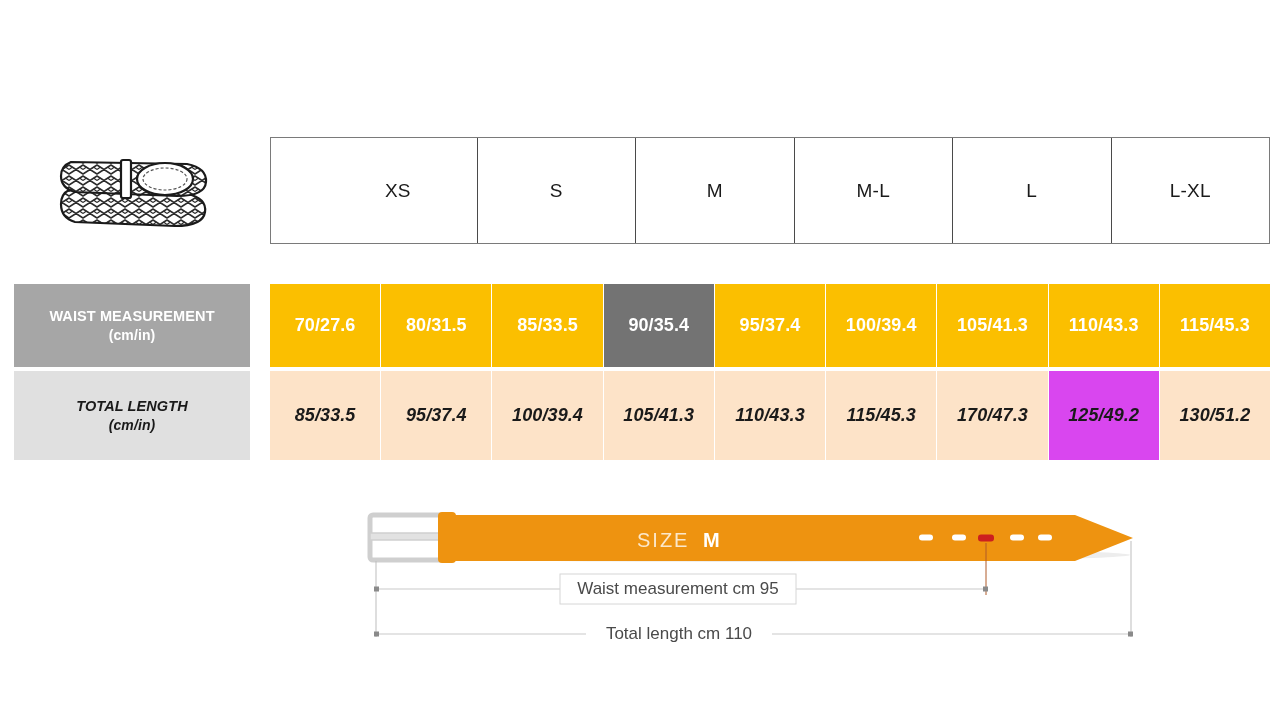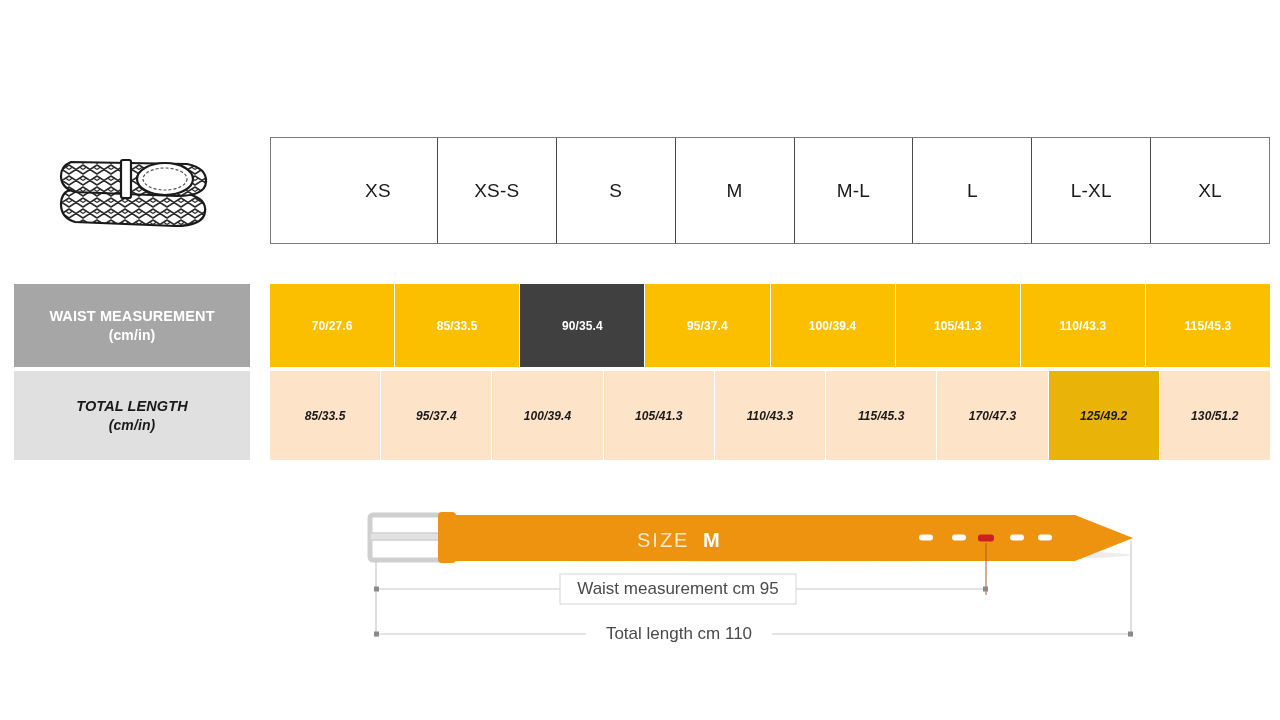--- a/index.html
+++ b/index.html
@@ -50,21 +50,21 @@
   .row-length .row-label { background: #e0e0e0; color: #1a1a1a; }
   .row-label .sub { font-size: 14px; text-align: right; }
 
   .row-cells {
     position: absolute; left: 270px; width: 1000px; height: 100%;
     display: flex;
   }
   .val-cell {
     flex: 1 1 0;
     display: flex; align-items: center; justify-content: center;
-    font-weight: bold; font-size: 12px; letter-spacing: .1px;
+    font-weight: bold; font-size: 18px; letter-spacing: .1px;
     border-right: 1.6px solid #ffffff;
   }
   .val-cell:last-child { border-right: none; }
   .row-waist  .val-cell { background: #FBBF00; color: #ffffff; }
   .row-length .val-cell { background: #FDE3C8; color: #1a1a1a; }
 
   
   .diagram { position: absolute; left: 0; top: 495px; width: 1016px; height: 170px; }
 </style>
 </head>
@@ -88,38 +88,37 @@
 
       <rect x="66" y="18" width="10" height="38" rx="2" fill="#ffffff" stroke="#1a1a1a" stroke-width="2.2"></rect>
 
       <ellipse cx="110" cy="37" rx="28" ry="16" fill="#ffffff" stroke="#1a1a1a" stroke-width="2.2"></ellipse>
       <ellipse cx="110" cy="37" rx="22" ry="11" fill="#ffffff" stroke="#555" stroke-width="1.2" stroke-dasharray="3 2"></ellipse>
     </svg>
   </div>
 
   <div class="size-table">
     <div class="size-cell">XS</div>
-    <div class="size-cell">XS-S</div>
     <div class="size-cell">S</div>
     <div class="size-cell">M</div>
     <div class="size-cell">M-L</div>
     <div class="size-cell">L</div>
     <div class="size-cell">L-XL</div>
-    <div class="size-cell">XL</div>
   </div>
 
   <div class="row row-waist">
     <div class="row-label" style="background: rgb(166, 166, 166); color: rgb(255, 255, 255);">
       <span>WAIST MEASUREMENT</span>
       <span class="sub">(cm/in)</span>
     </div>
     <div class="row-cells">
       <div class="val-cell" style="background: rgb(251, 191, 0); color: rgb(255, 255, 255);">70/27.6</div>
+      <div class="val-cell" style="background: rgb(251, 191, 0); color: rgb(255, 255, 255);">80/31.5</div>
       <div class="val-cell" style="background: rgb(251, 191, 0); color: rgb(255, 255, 255);">85/33.5</div>
-      <div class="val-cell" style="background: #404040; color: rgb(255, 255, 255);">90/35.4</div>
+      <div class="val-cell" style="background: #737373; color: rgb(255, 255, 255);">90/35.4</div>
       <div class="val-cell" style="background: rgb(251, 191, 0); color: rgb(255, 255, 255);">95/37.4</div>
       <div class="val-cell" style="background: rgb(251, 191, 0); color: rgb(255, 255, 255);">100/39.4</div>
       <div class="val-cell" style="background: rgb(251, 191, 0); color: rgb(255, 255, 255);">105/41.3</div>
       <div class="val-cell" style="background: rgb(251, 191, 0); color: rgb(255, 255, 255);">110/43.3</div>
       <div class="val-cell" style="background: rgb(251, 191, 0); color: rgb(255, 255, 255);">115/45.3</div>
     </div>
   </div>
 
   <div class="row row-length">
     <div class="row-label" style="background: rgb(224, 224, 224); color: rgb(26, 26, 26);">
@@ -127,21 +126,21 @@
       <span class="sub">(cm/in)</span>
     </div>
     <div class="row-cells">
       <div class="val-cell" style="background: rgb(253, 227, 200); color: rgb(26, 26, 26);">85/33.5</div>
       <div class="val-cell" style="background: rgb(253, 227, 200); color: rgb(26, 26, 26);">95/37.4</div>
       <div class="val-cell" style="background: rgb(253, 227, 200); color: rgb(26, 26, 26);">100/39.4</div>
       <div class="val-cell" style="background: rgb(253, 227, 200); color: rgb(26, 26, 26);">105/41.3</div>
       <div class="val-cell" style="background: rgb(253, 227, 200); color: rgb(26, 26, 26);">110/43.3</div>
       <div class="val-cell" style="background: rgb(253, 227, 200); color: rgb(26, 26, 26);">115/45.3</div>
       <div class="val-cell" style="background: rgb(253, 227, 200); color: rgb(26, 26, 26);">170/47.3</div>
-      <div class="val-cell" style="background: #eab308; color: rgb(26, 26, 26);">125/49.2</div>
+      <div class="val-cell" style="background: #d946ef; color: rgb(26, 26, 26);">125/49.2</div>
       <div class="val-cell" style="background: rgb(253, 227, 200); color: rgb(26, 26, 26);">130/51.2</div>
     </div>
   </div>
 
   <div class="diagram">
     <svg viewBox="0 0 1280 170" width="1280" height="170" aria-hidden="true">
 
       <ellipse cx="750" cy="60" rx="380" ry="7" fill="#000" opacity="0.07"></ellipse>
 
       <g>

